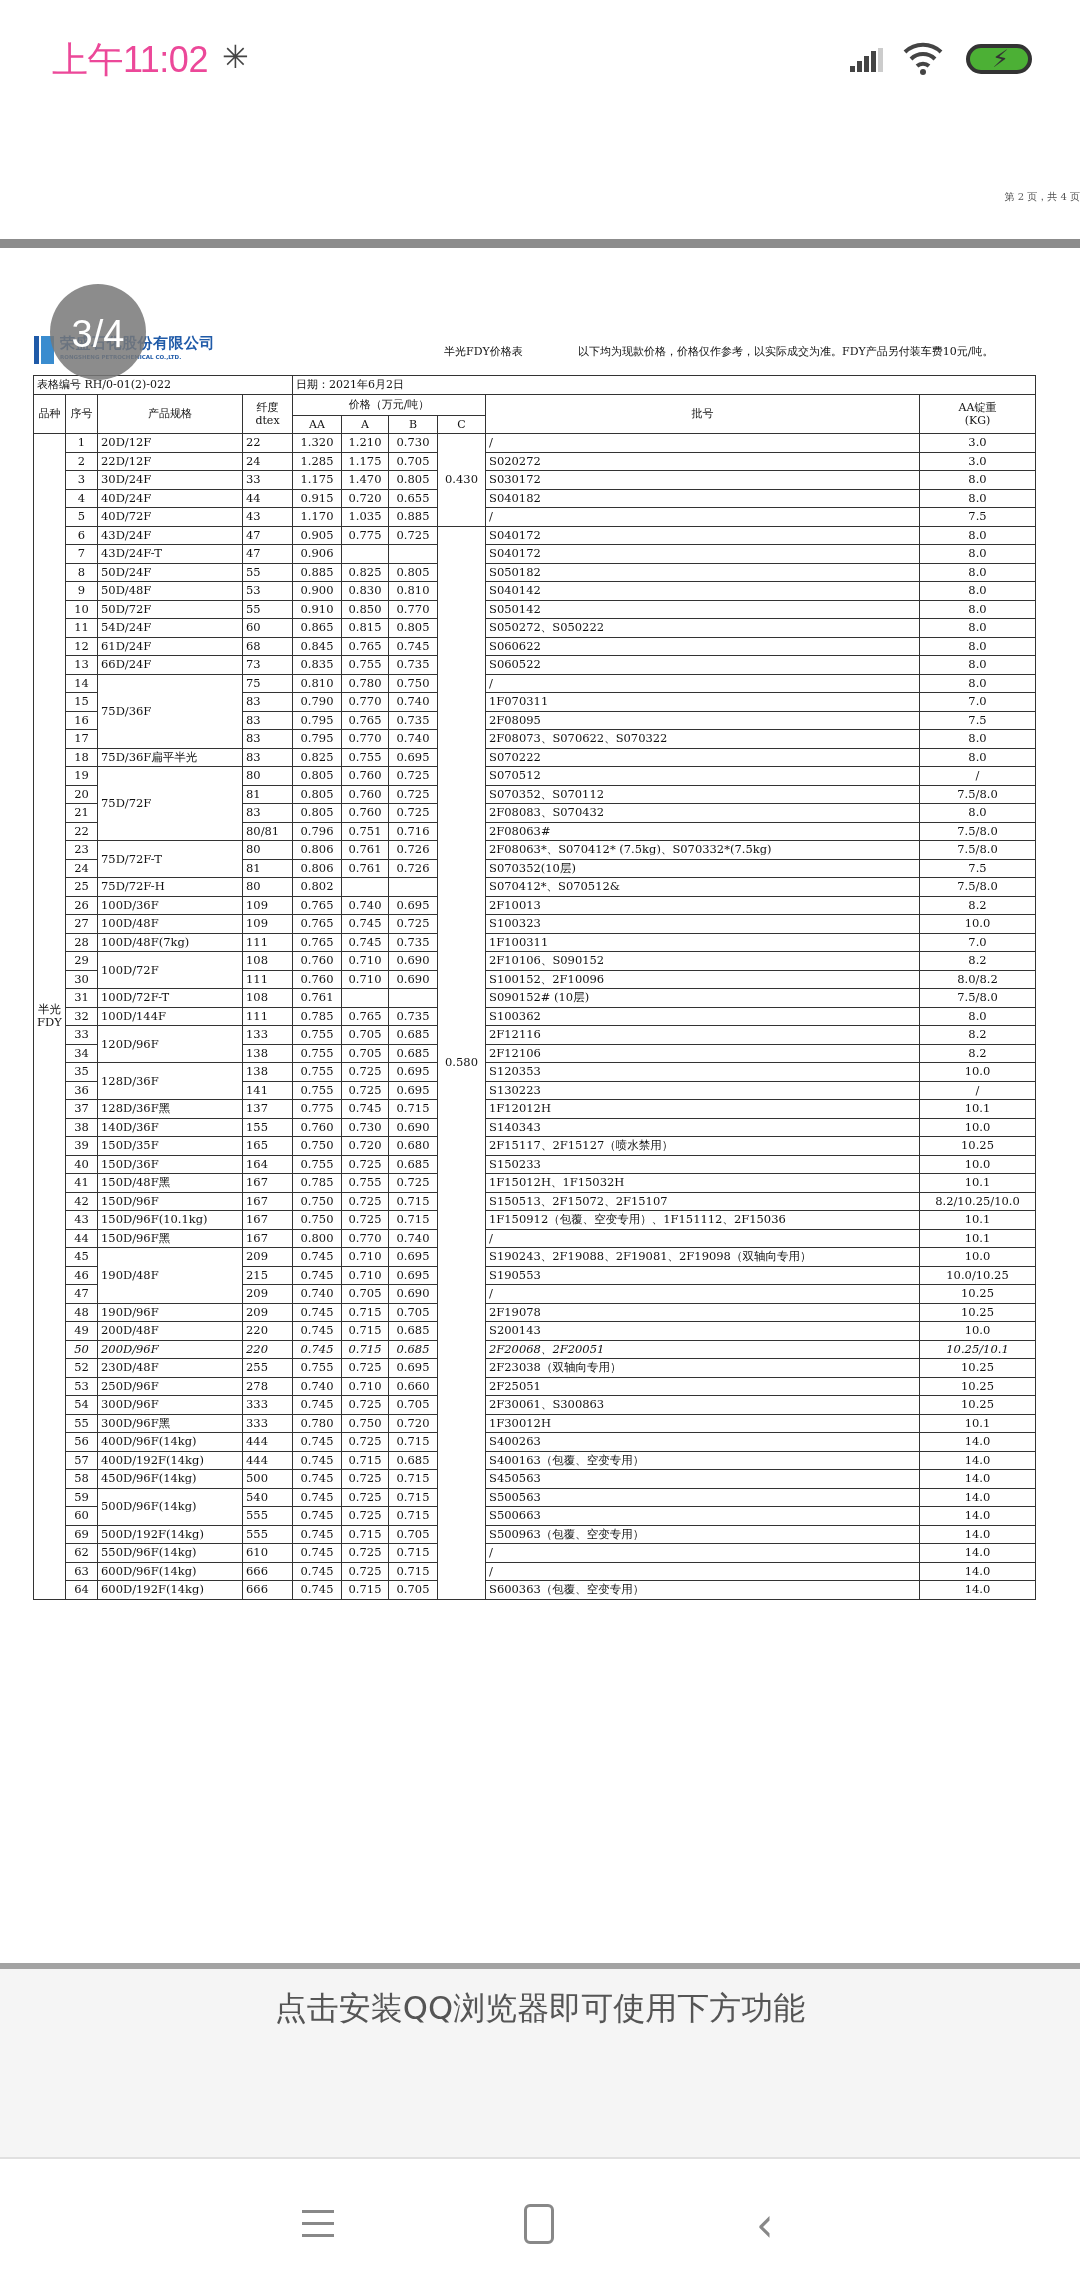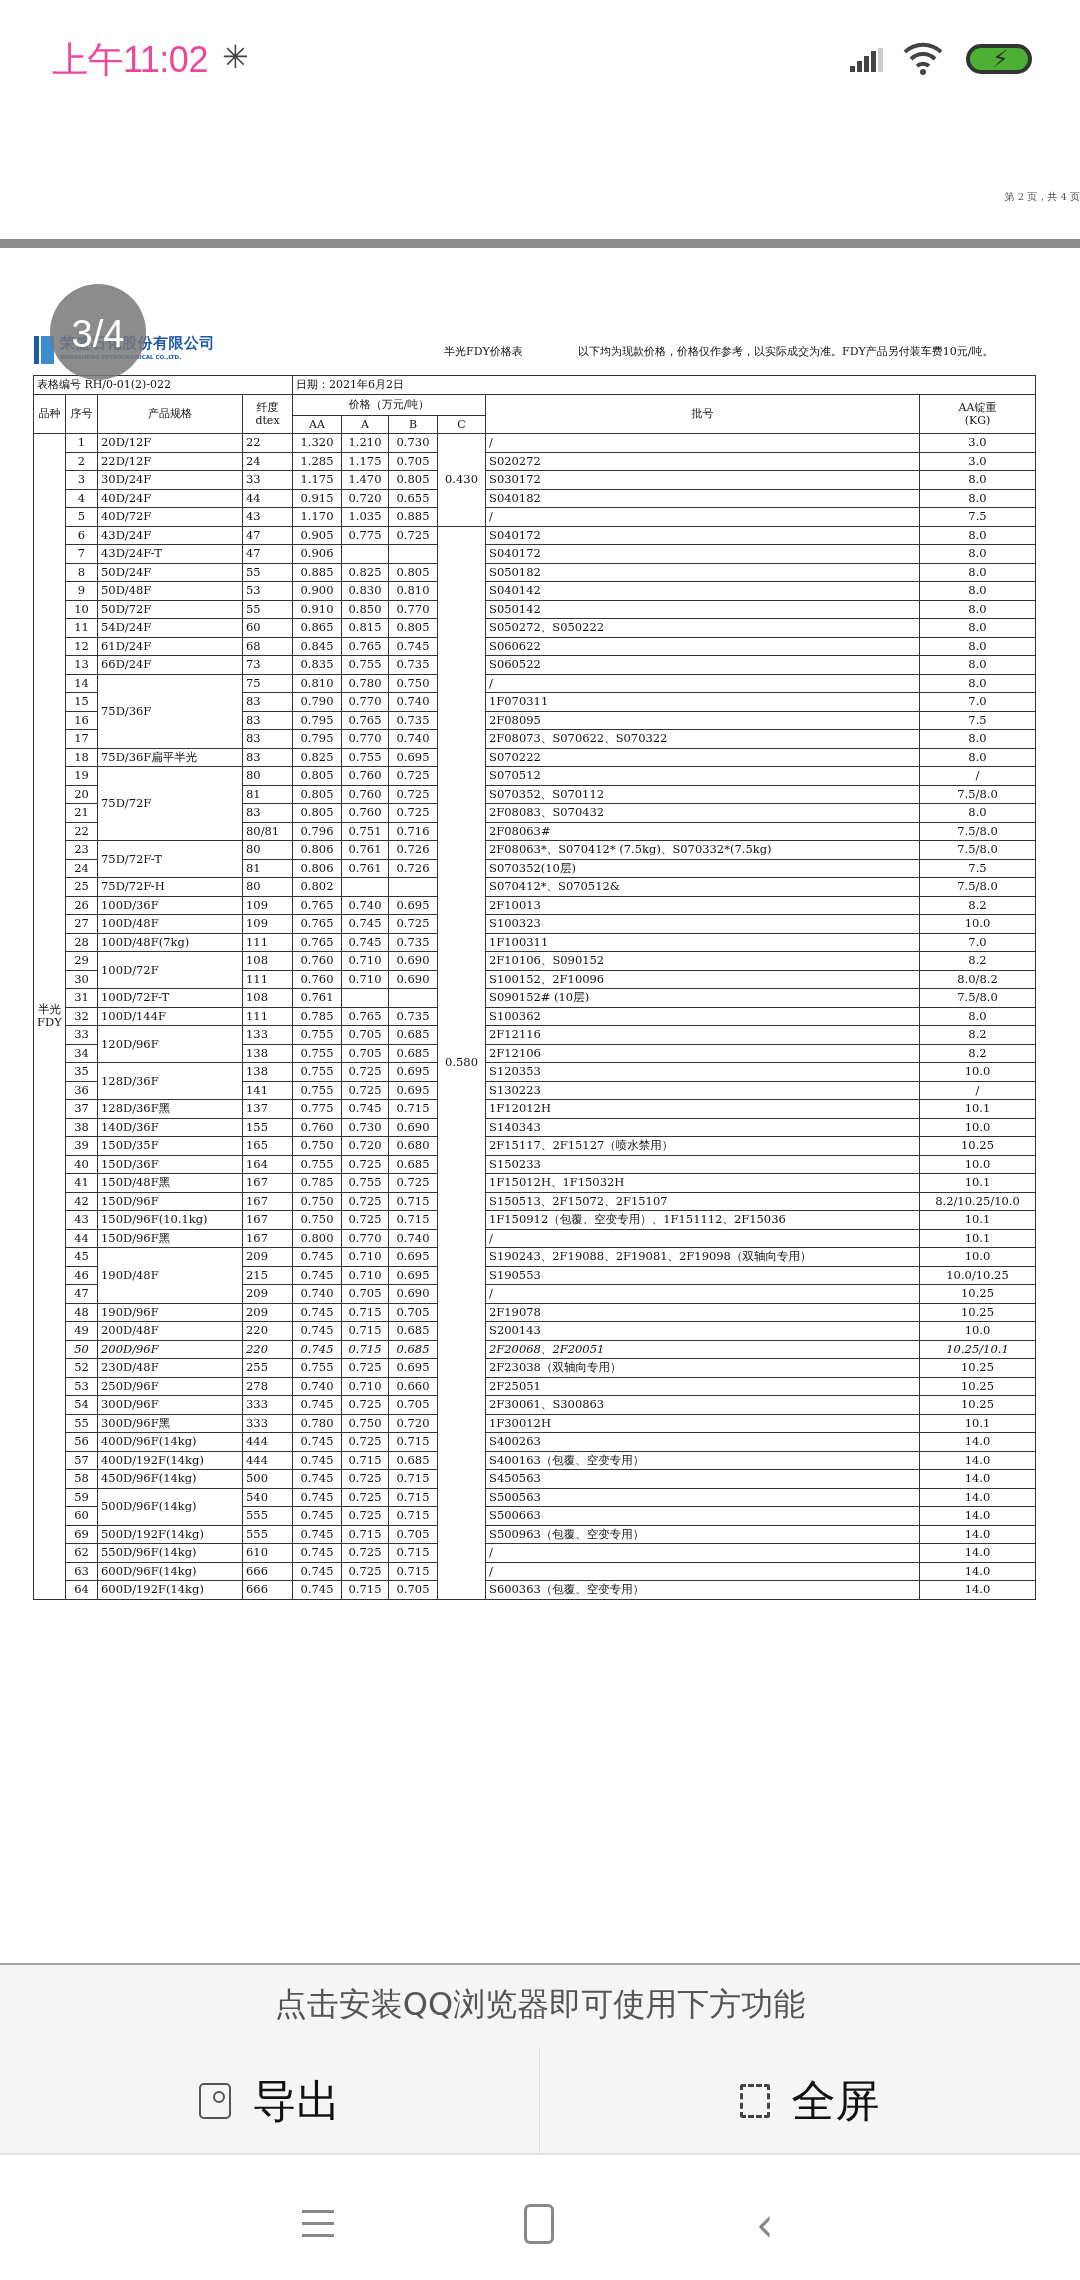--- a/index.html
+++ b/index.html
@@ -31,21 +31,21 @@
   table.price { position:absolute; left:33px; top:375px; border-collapse:collapse; table-layout:fixed; font-size:11.5px; }
   table.price td, table.price th { border:1.2px solid #333; padding:0 3px; height:17.5px; line-height:17px; white-space:nowrap; overflow:hidden; font-weight:normal; }
   table.price th { font-size:11px; text-align:center; }
   .c { text-align:center; }
   .l { text-align:left; }
   .meta-row td { height:18px; font-size:11px; }
   td.tall { height:36px;font-style:italic; }
   td.tall2 { height:25px; }
   .wrap { white-space:normal !important; line-height:13px !important; }
 
-  .qq-banner { position:absolute; left:0; top:1963px; width:1080px; height:188px; background:#f5f5f5; border-top:2px solid #a3a3a3; border-bottom:2px solid #e0e0e0; }
+  .qq-banner { position:absolute; left:0; top:1963px; width:1080px; height:188px; background:#f5f5f5; border-top:6px solid #a3a3a3; border-bottom:2px solid #e0e0e0; }
   .qq-banner-text { position:absolute; left:0; top:18px; width:1080px; text-align:center; font-family:"DejaVu Sans", sans-serif; font-size:32px; color:#555; }
   .qq-btn { position:absolute; top:84px; height:104px; width:539px; display:flex; align-items:center; justify-content:center; gap:22px;
             font-family:"DejaVu Sans", sans-serif; font-size:44px; color:#111; }
   .qq-btn.left { left:0; border-right:1px solid #ddd; }
   .qq-btn.right { left:540px; }
   .qq-icon { display:inline-block; width:32px; height:36px; position:relative; }
   .export-icon { border:2px solid #555; border-radius:5px; box-sizing:border-box; }
   .export-icon:after { content:""; position:absolute; right:4px; top:6px; width:8px; height:8px; border:2px solid #555; border-radius:50%; }
   .fullscreen-icon { border:3px dashed #444; border-radius:3px; box-sizing:border-box; width:30px; height:34px; }
 
@@ -745,28 +745,20 @@
         <td class="c">0.715</td>
         <td class="c">0.705</td>
         <td class="l">S600363（包覆、空变专用）</td>
         <td class="c">14.0</td>
       </tr>
     </tbody>
 </table>
 
 <div class="qq-banner">
   <div class="qq-banner-text">点击安装QQ浏览器即可使用下方功能</div>
-  <div class="qq-btn left">
-    <span class="qq-icon export-icon"></span>
-    <span>导出</span>
-  </div>
-  <div class="qq-btn right">
-    <span class="qq-icon fullscreen-icon"></span>
-    <span>全屏</span>
-  </div>
 </div>
 
 <div class="nav-bar">
   <div class="nav-menu">
     <span style="top:0"></span>
       <span style="top:12px"></span>
       <span style="top:24px"></span>
   </div>
   <div class="nav-home"></div>
   <div class="nav-back">‹</div>

